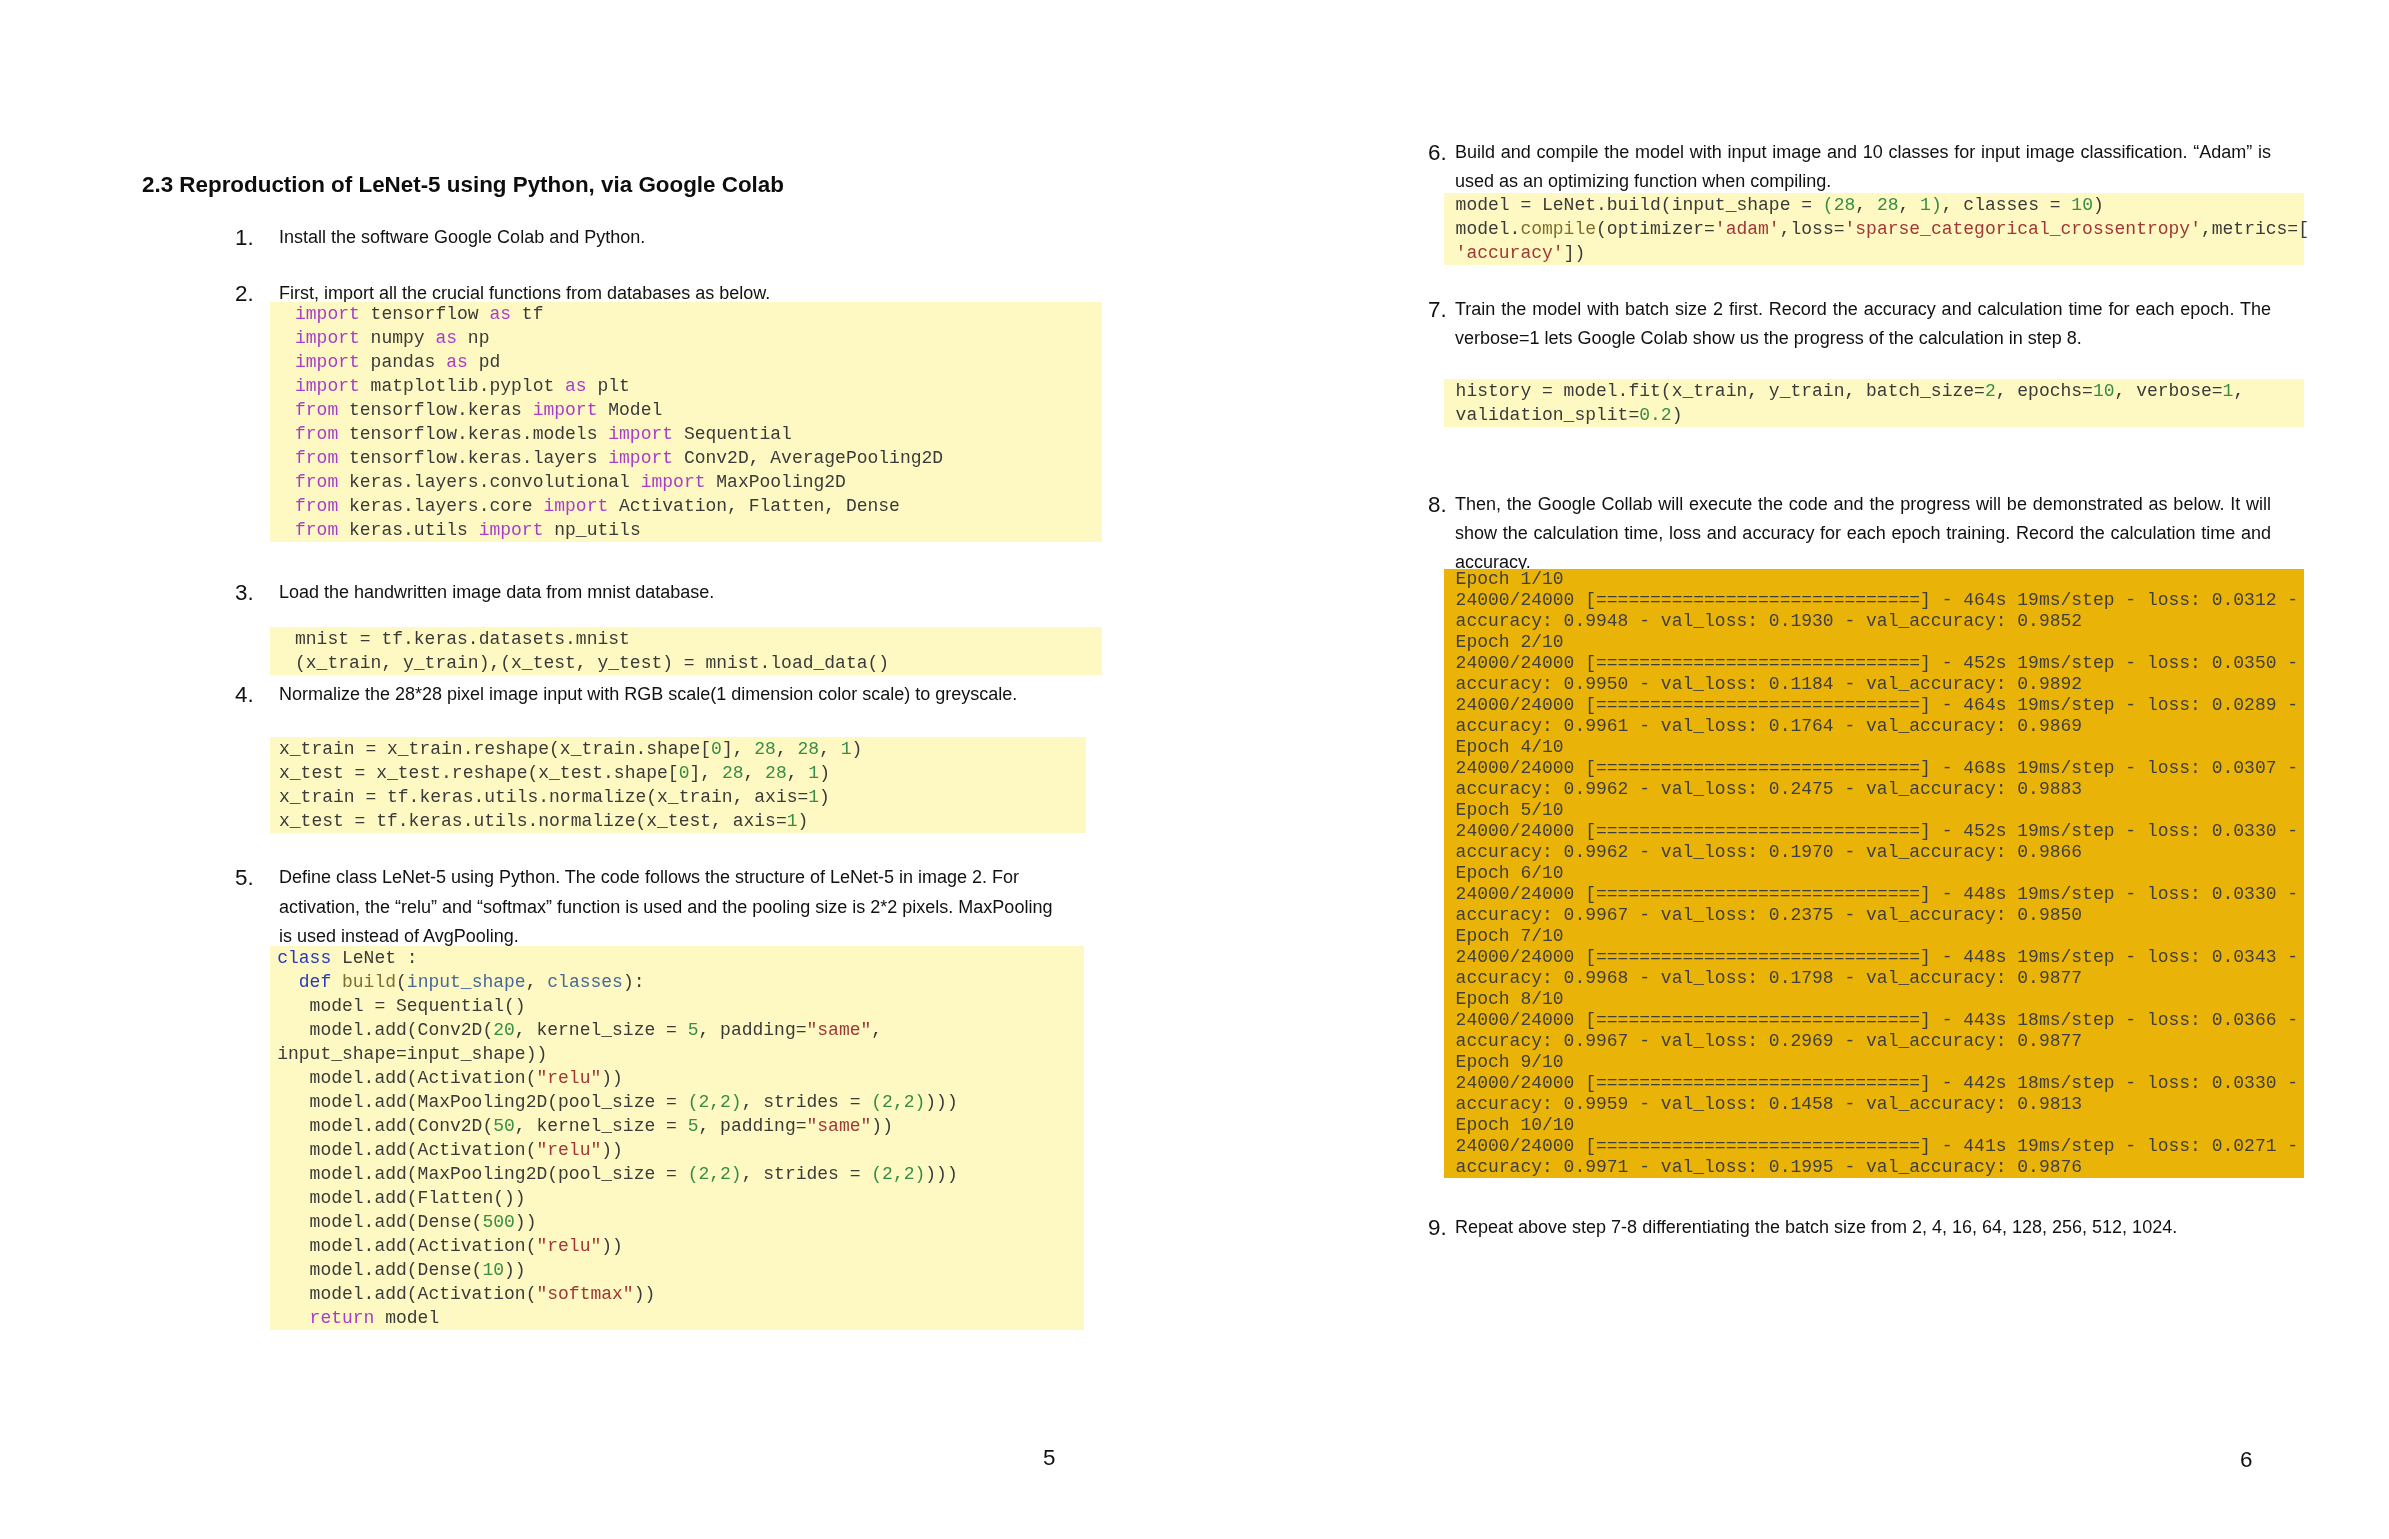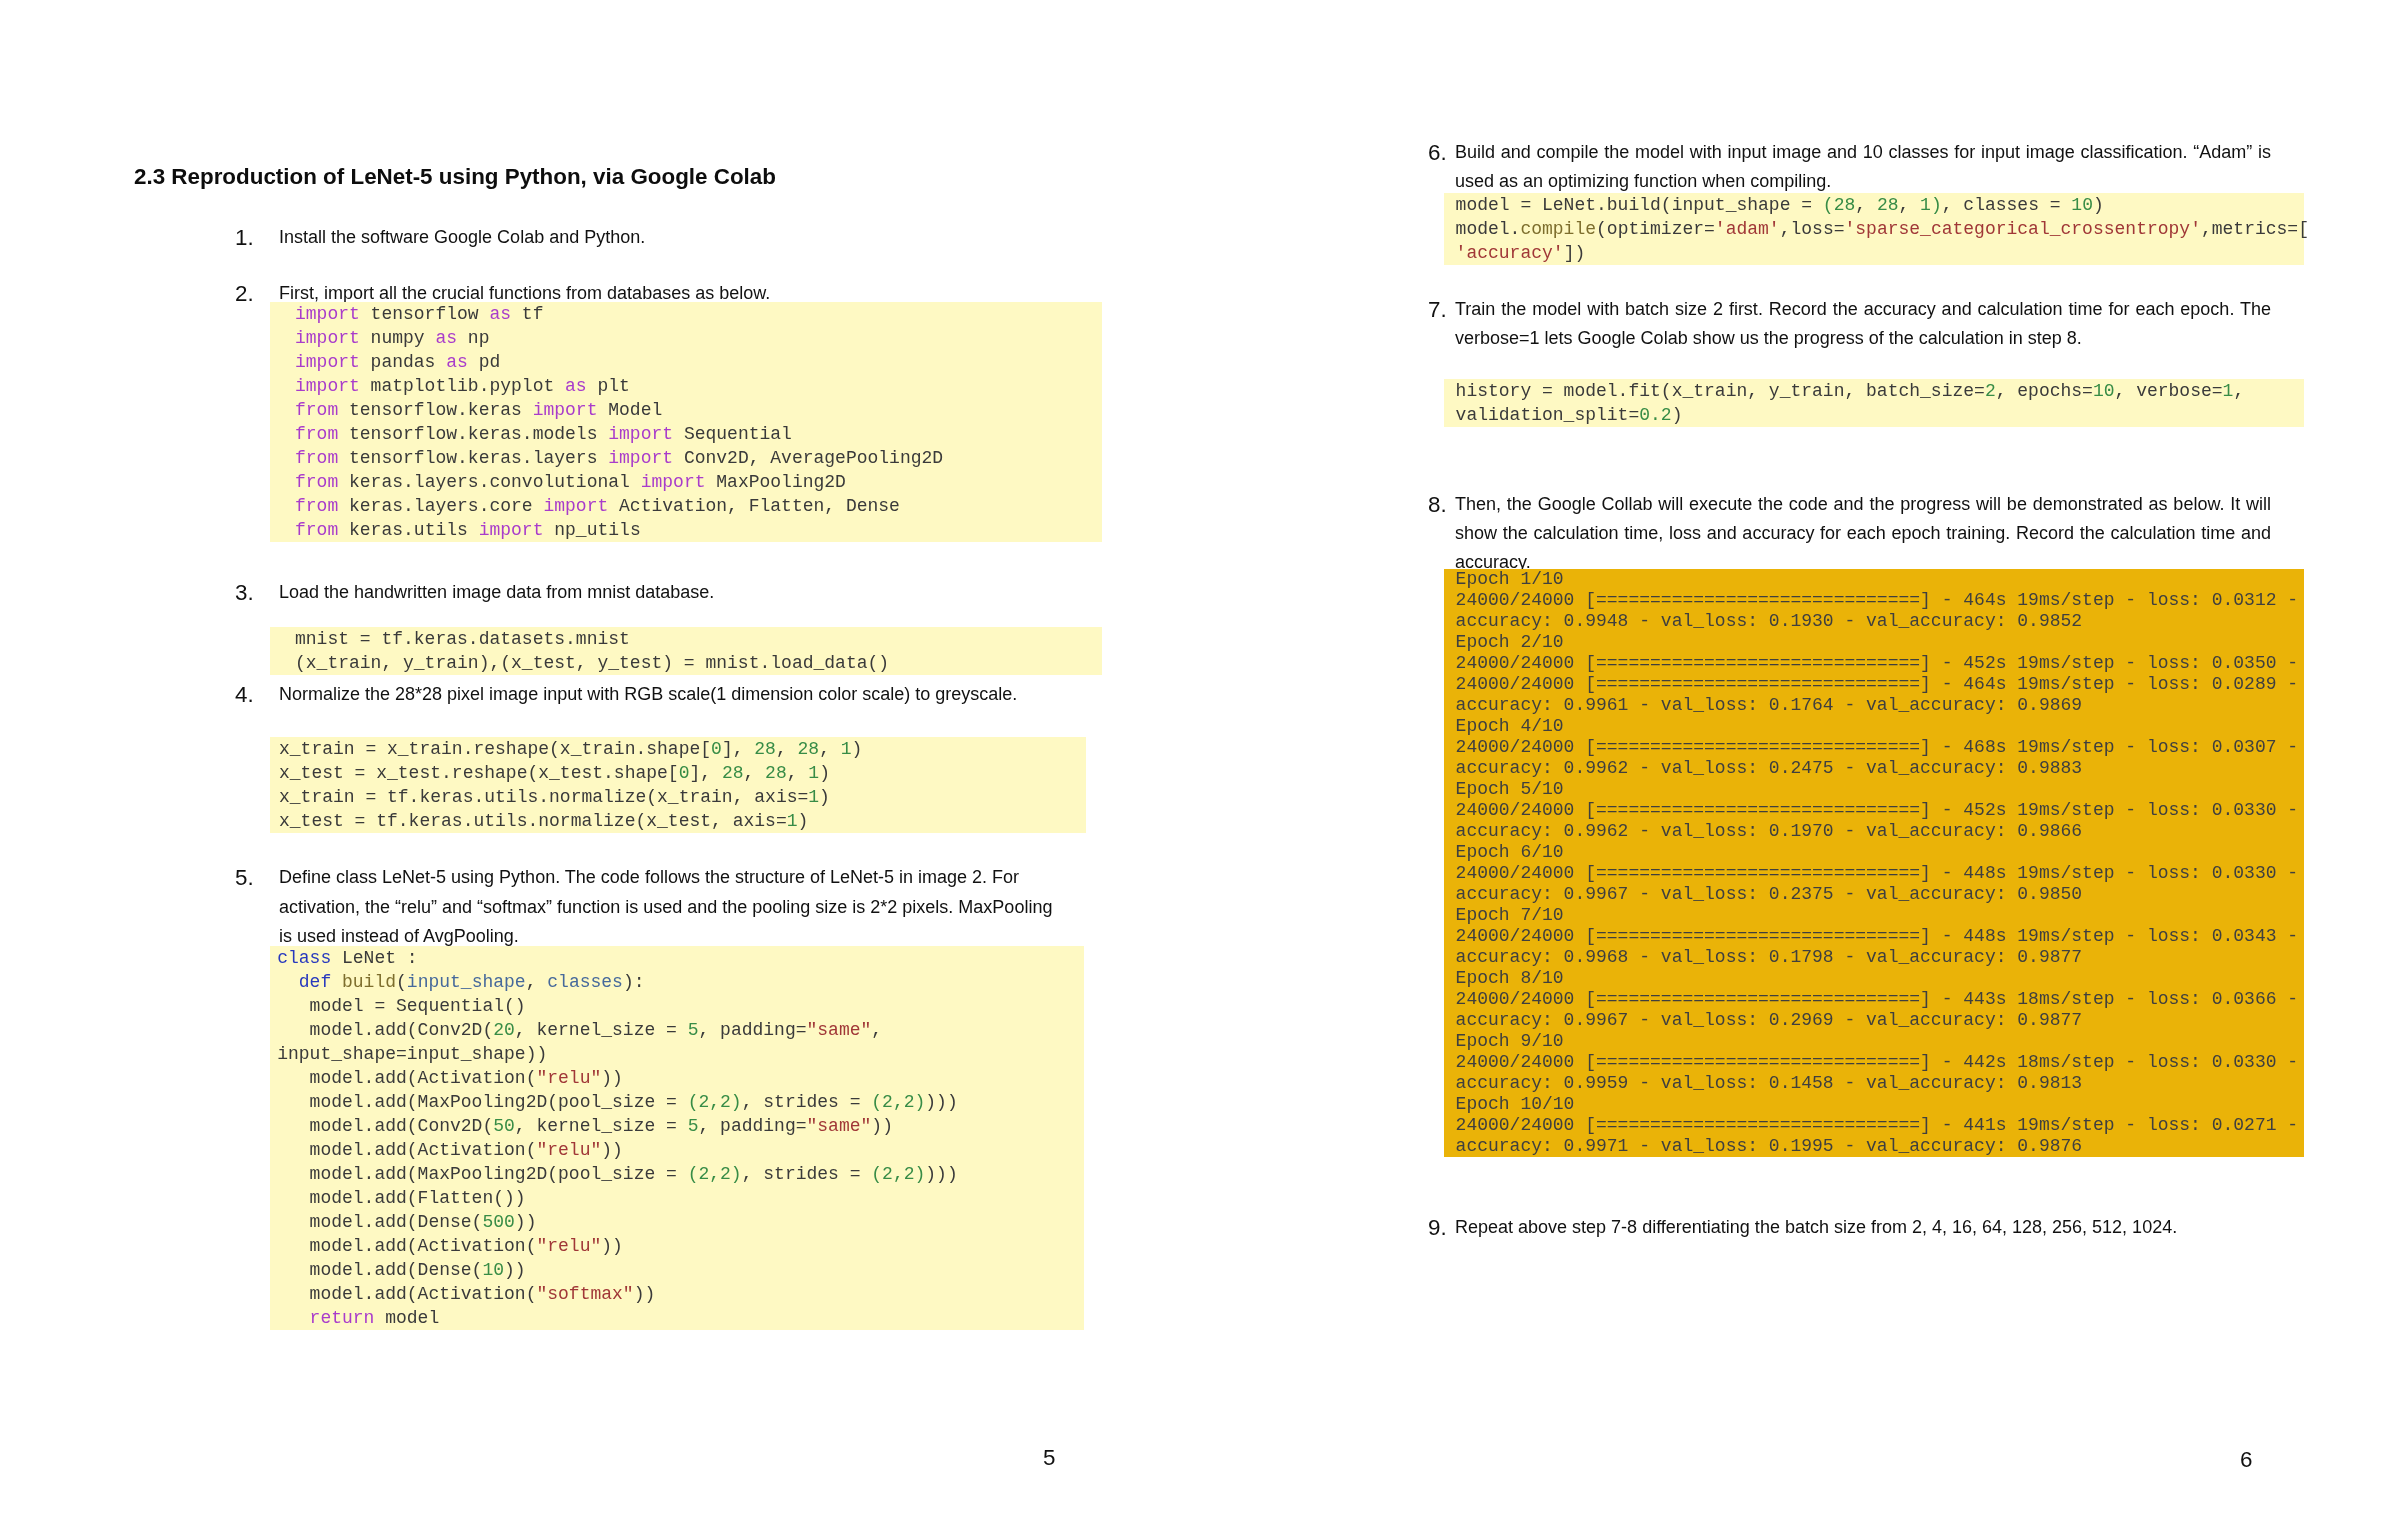--- a/index.html
+++ b/index.html
@@ -2,21 +2,21 @@
 <html style="--kw: #a93ccb; --def: #2839be; --fn: #7d6e2d; --param: #46699b; --num: #378c46; --str: #a03737;font-size:14.3px"><head>
 <meta charset="utf-8">
 <style>
   html,body{margin:0;padding:0;background:#ffffff;}
   .doc{position:relative;width:2389px;height:1540px;background:#ffffff;overflow:hidden;
        font-family:"Liberation Sans",sans-serif;color:#111;}
   .page{position:absolute;top:0;width:1195px;height:1540px;}
   .page-left{left:0;}
   .page-right{left:1195px;}
 
-  .heading{position:absolute;left:134px;top:163px;margin:0;font-size:22.4px;line-height:27px;
+  .heading{position:absolute;left:134px;top:163px;margin:8px;font-size:22.4px;line-height:27px;
            font-weight:bold;color:#0d0d0d;white-space:nowrap;}
 
   .item{position:absolute;}
   .item .num{position:absolute;left:0;top:0;font-size:22.4px;line-height:29.5px;color:#111;}
   .item .txt{font-size:18px;line-height:29.5px;color:#111;}
 
   .page-left .item{left:235px;}
   .page-left .item .txt{margin-left:44px;width:791px;}
   .page-left .li1{top:223px;}
   .page-left .li2{top:279px;}
@@ -157,20 +157,21 @@
         <div class="code code7">
           <div class="cl"><span class="tk-p">history = model.fit(x_train, y_train, batch_size=</span><span class="tk-n">2</span><span class="tk-p">, epochs=</span><span class="tk-n">10</span><span class="tk-p">, verbose=</span><span class="tk-n">1</span><span class="tk-p">,</span></div>
           <div class="cl"><span class="tk-p">validation_split=</span><span class="tk-n">0.2</span><span class="tk-p">)</span></div>
         </div>
         <div class="log">
           <div class="ll">Epoch 1/10</div>
           <div class="ll">24000/24000 [==============================] - 464s 19ms/step - loss: 0.0312 -</div>
           <div class="ll">accuracy: 0.9948 - val_loss: 0.1930 - val_accuracy: 0.9852</div>
           <div class="ll">Epoch 2/10</div>
           <div class="ll">24000/24000 [==============================] - 452s 19ms/step - loss: 0.0350 -</div>
+          <div class="ll">accuracy: 0.9950 - val_loss: 0.1184 - val_accuracy: 0.9892</div>
           <div class="ll">24000/24000 [==============================] - 464s 19ms/step - loss: 0.0289 -</div>
           <div class="ll">accuracy: 0.9961 - val_loss: 0.1764 - val_accuracy: 0.9869</div>
           <div class="ll">Epoch 4/10</div>
           <div class="ll">24000/24000 [==============================] - 468s 19ms/step - loss: 0.0307 -</div>
           <div class="ll">accuracy: 0.9962 - val_loss: 0.2475 - val_accuracy: 0.9883</div>
           <div class="ll">Epoch 5/10</div>
           <div class="ll">24000/24000 [==============================] - 452s 19ms/step - loss: 0.0330 -</div>
           <div class="ll">accuracy: 0.9962 - val_loss: 0.1970 - val_accuracy: 0.9866</div>
           <div class="ll">Epoch 6/10</div>
           <div class="ll">24000/24000 [==============================] - 448s 19ms/step - loss: 0.0330 -</div>

